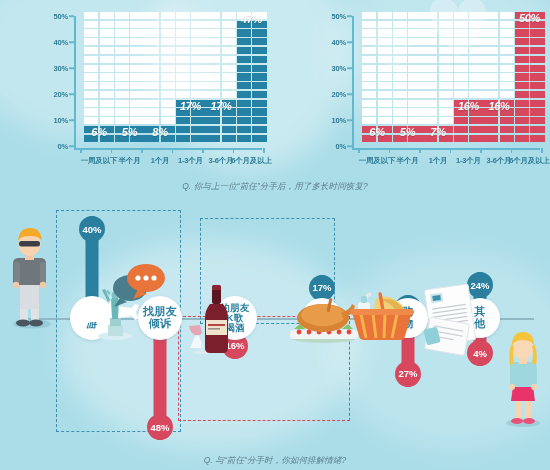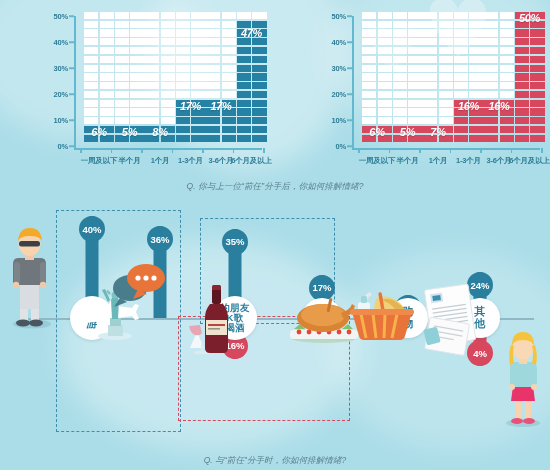--- a/index.html
+++ b/index.html
@@ -516,21 +516,21 @@
             </div>
             <div class="cell-row">
               <div class="cell cell-fill-blue"></div>
               <div class="cell cell-fill-blue"></div>
             </div>
             <div class="cell-row">
               <div class="cell cell-empty"></div>
               <div class="cell cell-empty"></div>
             </div>
           </div>
-          <div class="bar-label" style="top: 15px;">47%</div>
+          <div class="bar-label" style="top: 1px;">47%</div>
         </div>
         <div class="xtick-mark" style="left: 192.5px;"></div>
         <div class="xlabel" style="left: 211.5px;">6个月及以上</div>
         <div class="xtick-mark" style="left: 223px;"></div>
       </div>
   </div>
 </div>
 
 <div class="chart" id="chart-right">
   <div class="plot">
@@ -963,21 +963,21 @@
           </div>
           <div class="bar-label" style="top: 0px;">50%</div>
         </div>
         <div class="xtick-mark" style="left: 192.5px;"></div>
         <div class="xlabel" style="left: 211.5px;">6个月及以上</div>
         <div class="xtick-mark" style="left: 223px;"></div>
       </div>
   </div>
 </div>
 
-<div class="caption" id="caption-top">Q. 你与上一位“前任”分手后，你如何排解情绪?</div>
+<div class="caption" id="caption-top">Q. 你与上一位“前任”分手后，用了多长时间恢复?</div>
 
 <div id="lower">
   <div id="baseline"></div>
 
   <div class="dashbox dash-teal" style="left:56px;top:14px;width:125px;height:222px;"></div>
   <div class="dashbox dash-teal" style="left:200px;top:22px;width:135px;height:106px;"></div>
   <div class="dashbox dash-red" style="left:178px;top:120px;width:172px;height:105px;"></div>
 
   <div class="person" style="left:6px;top:26px;">
     <svg width="48" height="108" viewBox="0 0 48 108">
@@ -1038,39 +1038,41 @@
       <path d="M34 17 l-3 -4 l2 -1 l3 3 z M46 17 l3 -4 l-2 -1 l-3 3 z" fill="#7ec3c4"></path>
     </svg></div>
         <div class="circle" style="width: 44px; height: 44px; top: 100px;">
           <div class="circle-text">
             <div>旅</div>
             <div>游</div>
           </div>
         </div>
       </div>
       <div class="item" style="left: 120px; top: 0px; width: 80px; height: 258px;">
-        <div style="position: absolute; left: 0px; width: 80px; top: 30.2px; height: 91.8px;">
-          <div class="stem-up" style="height: 91.8px;"></div>
-          <div class="bulb bulb-up">36%</div>
+        <div style="position: absolute; left: 0px; width: 80px; top: 122px; height: 122.4px;">
+          <div class="stem-dn" style="height: 122.4px;"></div>
+          <div class="bulb bulb-dn">48%</div>
         </div>
         <div class="ic" style="left: -12px; top: 66px;"><svg width="60" height="46" viewBox="0 0 60 46">
       <ellipse cx="22" cy="26" rx="17" ry="13" fill="#4a7d8c"></ellipse>
       <path d="M12 36 l-6 9 l13 -5 z" fill="#4a7d8c"></path>
       <ellipse cx="38" cy="16" rx="19" ry="14" fill="#e8743a"></ellipse>
       <path d="M30 27 l-5 10 l14 -5 z" fill="#e8743a"></path>
       <circle cx="30" cy="16" r="2.6" fill="#fff"></circle>
       <circle cx="38" cy="16" r="2.6" fill="#fff"></circle>
       <circle cx="46" cy="16" r="2.6" fill="#fff"></circle>
     </svg></div>
+        <div class="circle" style="width: 44px; height: 44px; top: 100px;">
+          <div class="circle-text">
+            <div>找朋友</div>
+            <div>倾诉</div>
+          </div>
+        </div>
       </div>
       <div class="item" style="left: 195px; top: 0px; width: 80px; height: 258px;">
-        <div style="position: absolute; left: 0px; width: 80px; top: 32.75px; height: 89.25px;">
-          <div class="stem-up" style="height: 89.25px;"></div>
-          <div class="bulb bulb-up">35%</div>
-        </div>
         <div style="position: absolute; left: 0px; width: 80px; top: 122px; height: 40.8px;">
           <div class="stem-dn" style="height: 40.8px;"></div>
           <div class="bulb bulb-dn">16%</div>
         </div>
         <div class="ic" style="left: -15px; top: 86px;"><svg width="60" height="76" viewBox="0 0 60 76">
       <path d="M16 52 l-6 14 h14 l-6 -14 z" fill="#f3f8fa"></path>
       <rect x="21" y="60" width="2" height="10" fill="#dcebef"></rect>
       <rect x="14" y="69" width="16" height="3" rx="1.5" fill="#dcebef"></rect>
       <path d="M9 44 q2 8 6 9 q5 1 7 -2 l-2 -8 z" fill="#e7a6b3"></path>
       <rect x="32" y="6" width="9" height="16" rx="2" fill="#5b1720"></rect>
@@ -1117,20 +1119,24 @@
         <div class="circle" style="width: 40px; height: 40px; top: 102px;">
           <div class="circle-text" style="font-size: 10px;">
             <div>吃东西</div>
           </div>
         </div>
       </div>
       <div class="item" style="left: 368px; top: 0px; width: 80px; height: 258px;">
         <div style="position: absolute; left: 0px; width: 80px; top: 99.05px; height: 22.95px;">
           <div class="stem-up" style="height: 22.95px;"></div>
           <div class="bulb bulb-up">9%</div>
+        </div>
+        <div style="position: absolute; left: 0px; width: 80px; top: 122px; height: 68.85px;">
+          <div class="stem-dn" style="height: 68.85px;"></div>
+          <div class="bulb bulb-dn">27%</div>
         </div>
         <div class="ic" style="left: -22px; top: 90px;"><svg width="72" height="58" viewBox="0 0 72 58">
       <path d="M16 18 q2 -10 8 -12 l2 3 q-5 2 -6 9 z" fill="#e8e8ea"></path>
       <rect x="12" y="16" width="12" height="24" rx="3" fill="#eef6f8"></rect>
       <rect x="15" y="10" width="6" height="7" rx="1.5" fill="#9fd8dc"></rect>
       <rect x="12" y="23" width="12" height="8" fill="#6fc2e0"></rect>
       <path d="M31 12 q10 -4 20 3 q8 5 9 14 h-30 q-4 -10 1 -17 z" fill="#f0d07a"></path>
       <path d="M36 14 q9 -3 17 4 q6 4 7 11 h-8 q-3 -10 -16 -15 z" fill="#e3b451"></path>
       <rect x="34" y="6" width="3.4" height="22" rx="1.7" fill="#e8743a" transform="rotate(-10 36 17)"></rect>
       <path d="M6 26 h60 l-7 24 q-1 4 -5 4 h-36 q-4 0 -5 -4 z" fill="#e8743a"></path>

